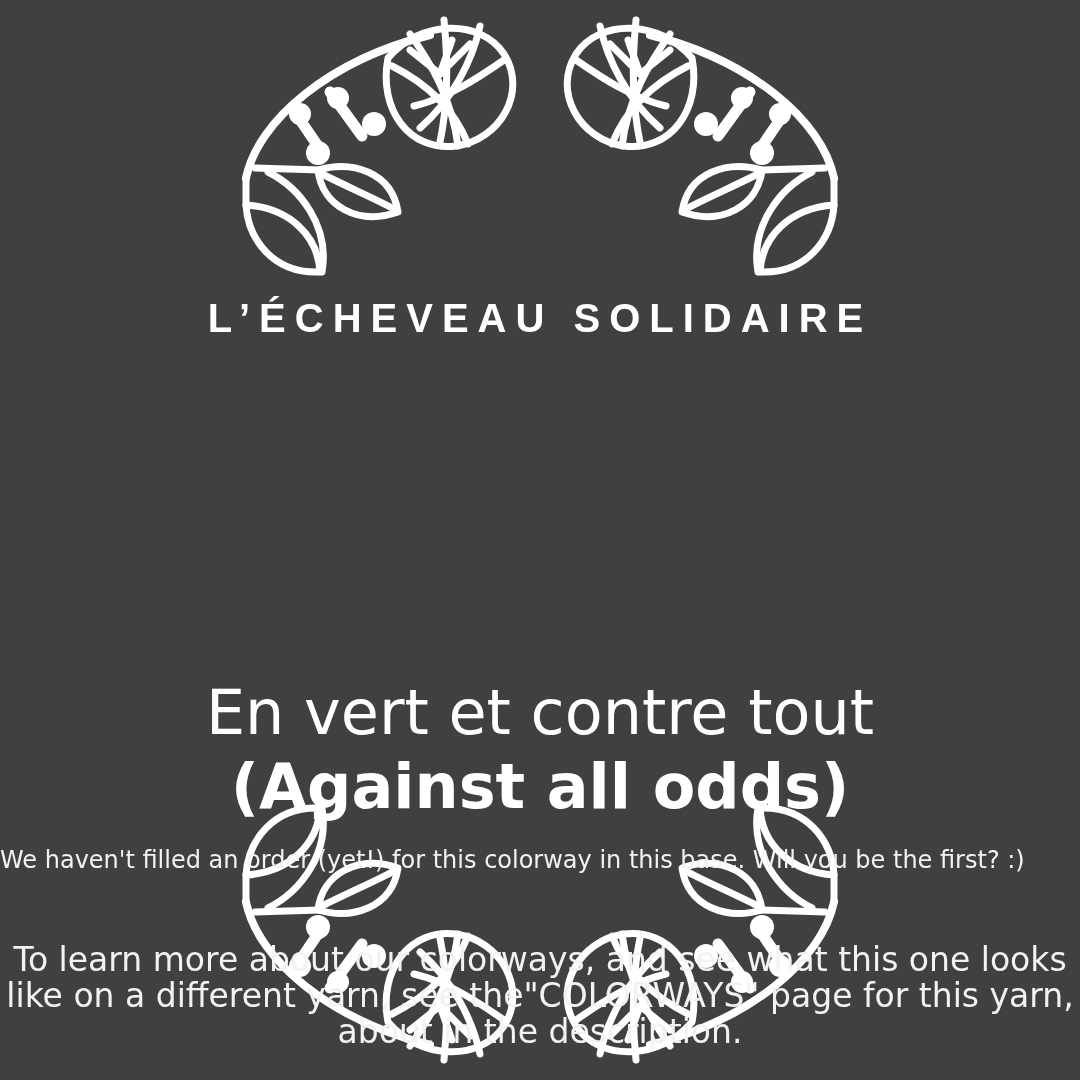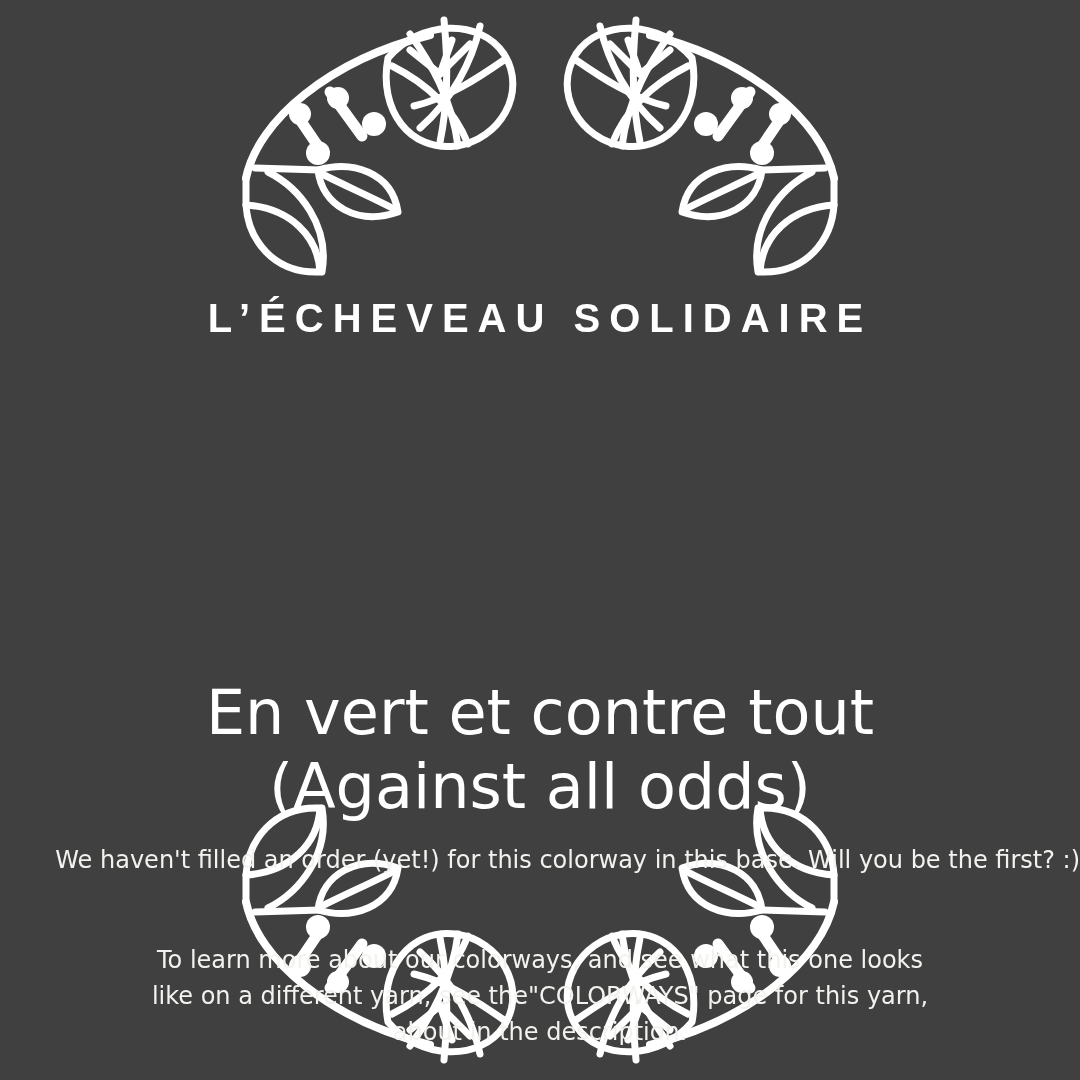--- a/index.html
+++ b/index.html
@@ -47,39 +47,40 @@
     width: 1080px;
     text-align: center;
     font-size: 62px;
     line-height: 74px;
     font-weight: normal;
     color: #ffffff;
     font-family: "DejaVu Sans", sans-serif;
   }
   .headline .l2 {
     display: block;
+    font-weight: bold;
   }
   .sub {
     position: absolute;
     left: 0;
     top: 843px;
     width: 1080px;
-    text-align: right;
+    text-align: left;
     font-size: 24px;
     line-height: 34px;
     color: #f2f3ee;
     font-family: "DejaVu Sans", sans-serif;
   }
   .note {
     position: absolute;
     left: 0;
     top: 942px;
     width: 1080px;
     text-align: center;
-    font-size: 24px;
+    font-size: 33px;
     line-height: 36px;
     color: #f2f3ee;
     font-family: "DejaVu Sans", sans-serif;
   }
   .note span {
     display: block;
   }
 </style>
 </head>
 <body>

